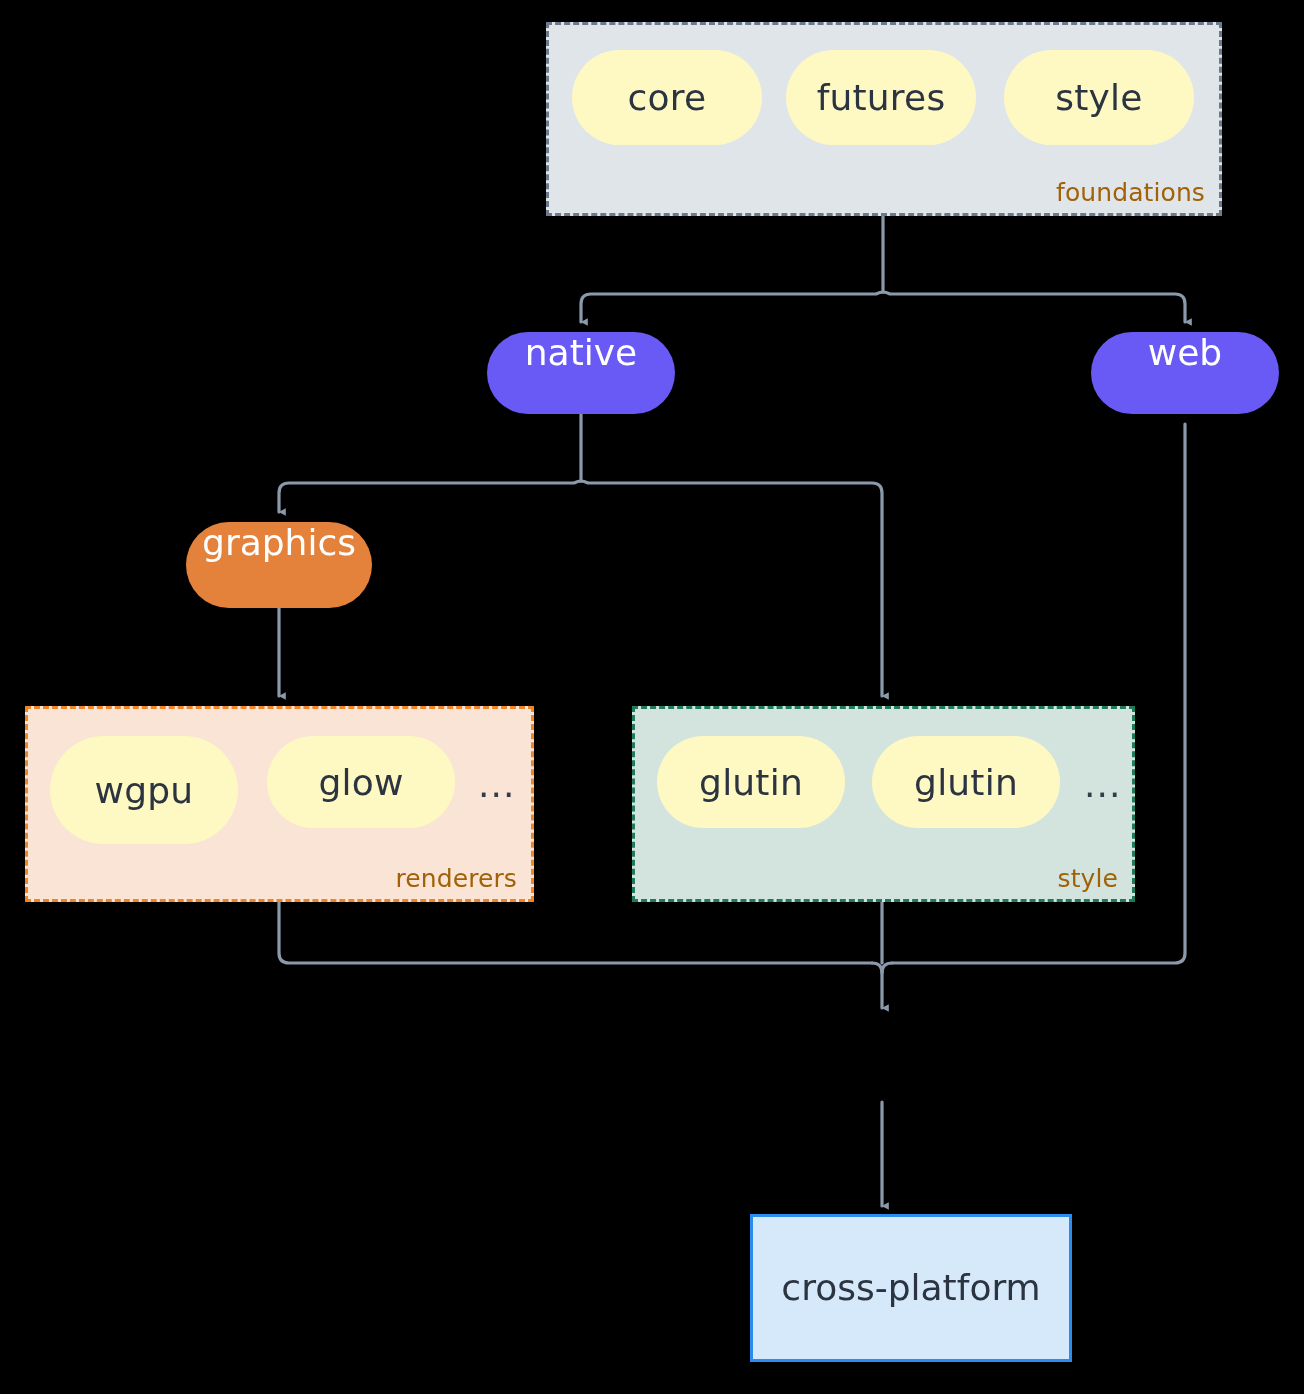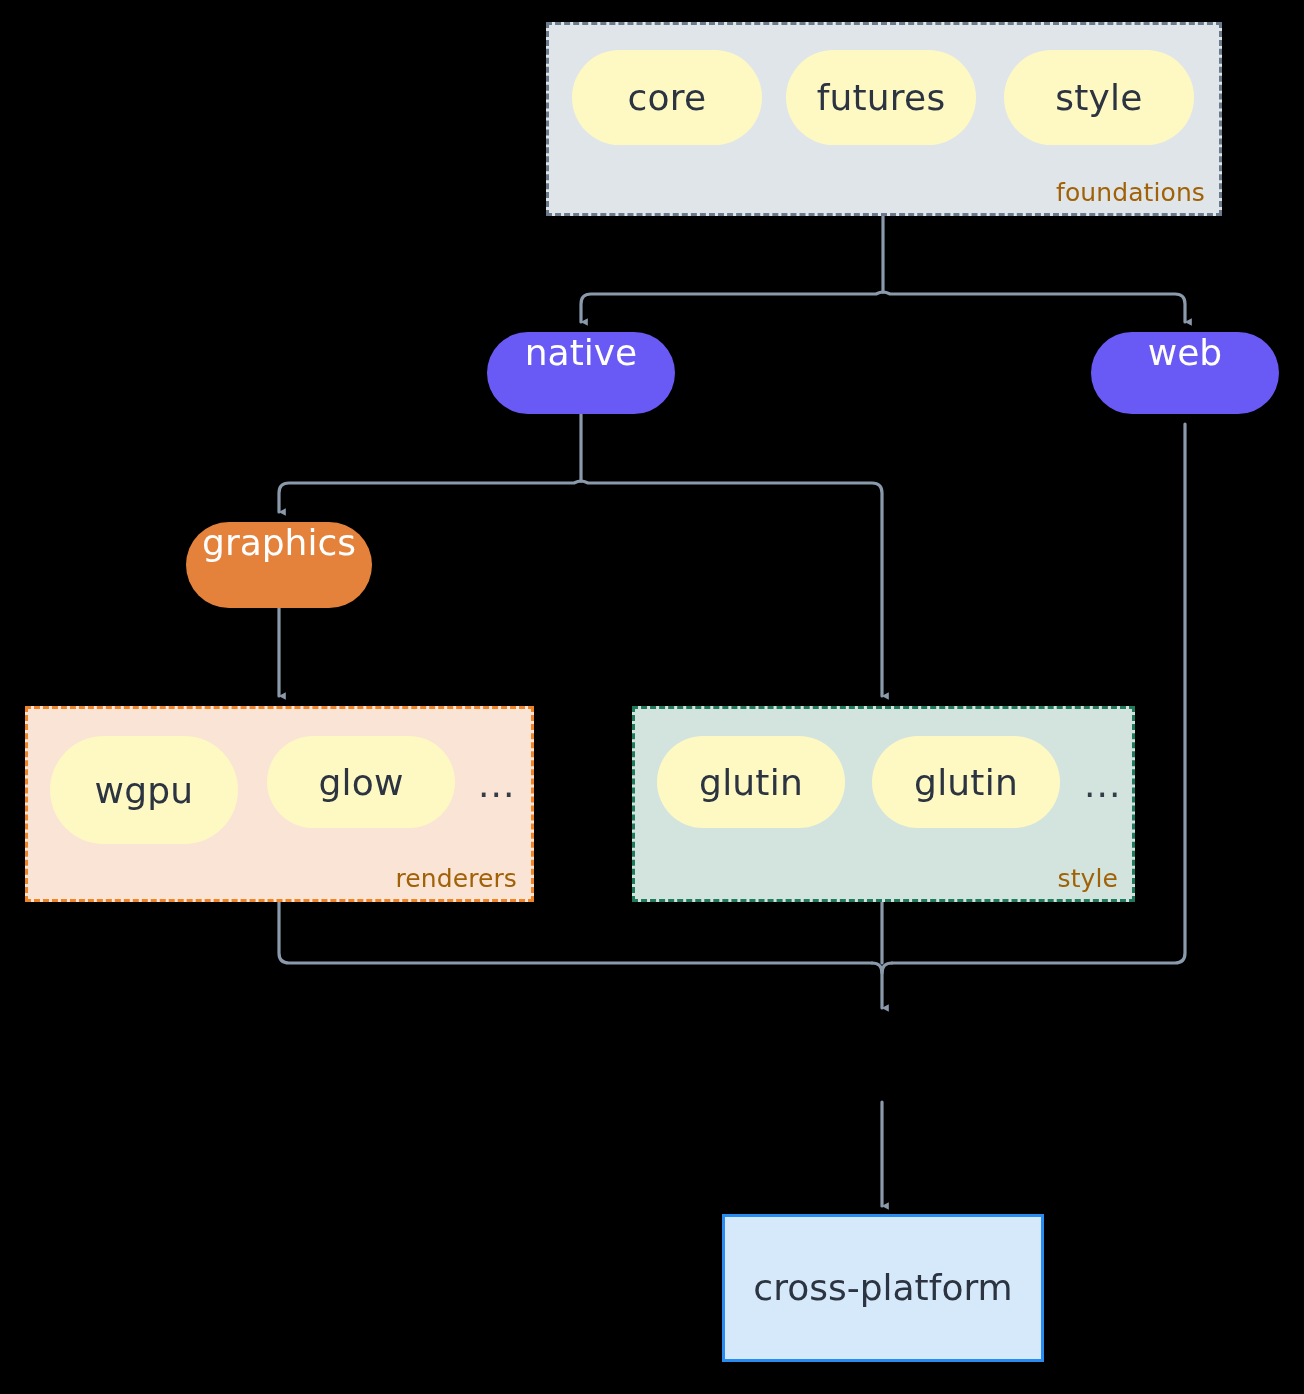--- a/index.html
+++ b/index.html
@@ -70,20 +70,21 @@
     position: absolute;
     box-sizing: border-box;
     display: flex;
     flex-direction: column;
     align-items: center;
     justify-content: center;
     font-size: 36px;
     line-height: 1.28;
     color: #2b3440;
     text-align: center;
+    margin-left: 28px;
   }
 </style>
 </head>
 <body>
 
 <div id="canvas">
 
   <svg class="edges" viewBox="0 0 1304 1394">
     <defs>
       <marker id="arrowhead" markerWidth="9" markerHeight="9" refX="4.2" refY="7.4" orient="auto" markerUnits="userSpaceOnUse">

